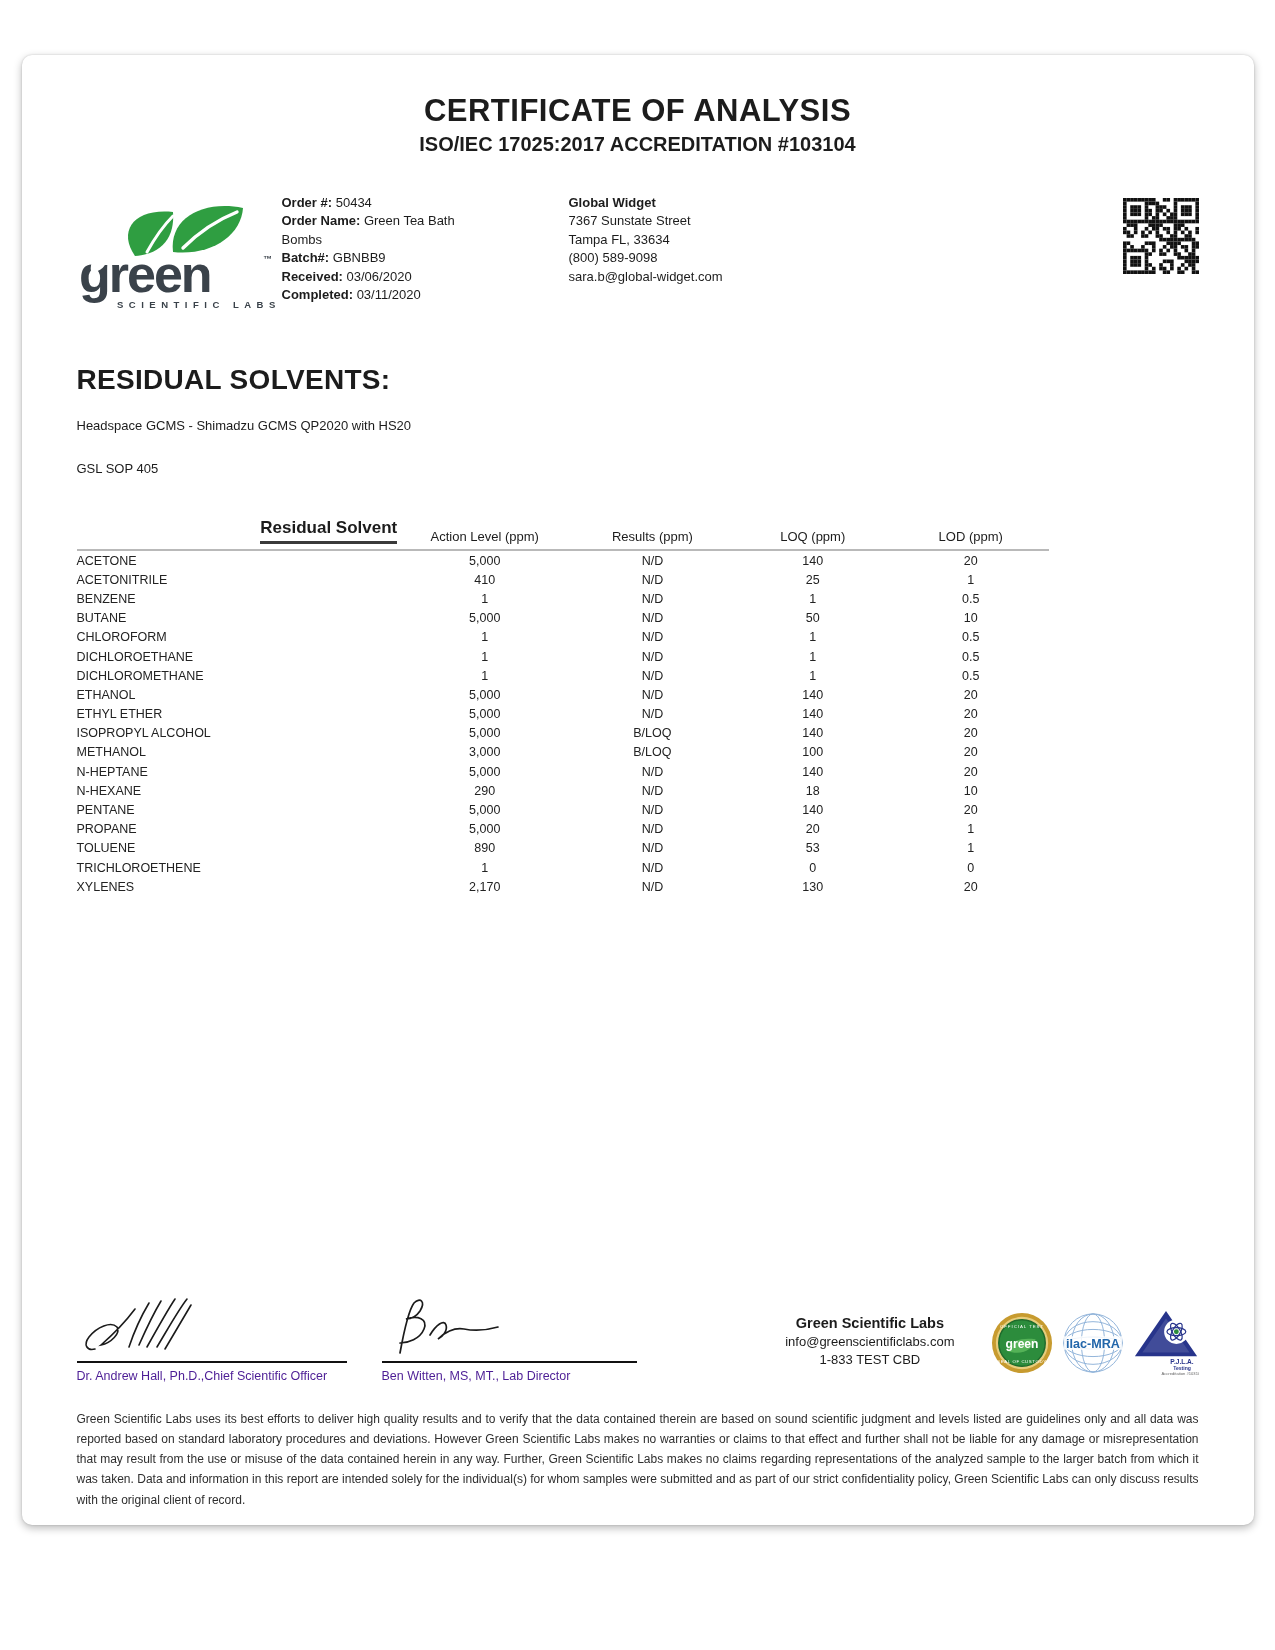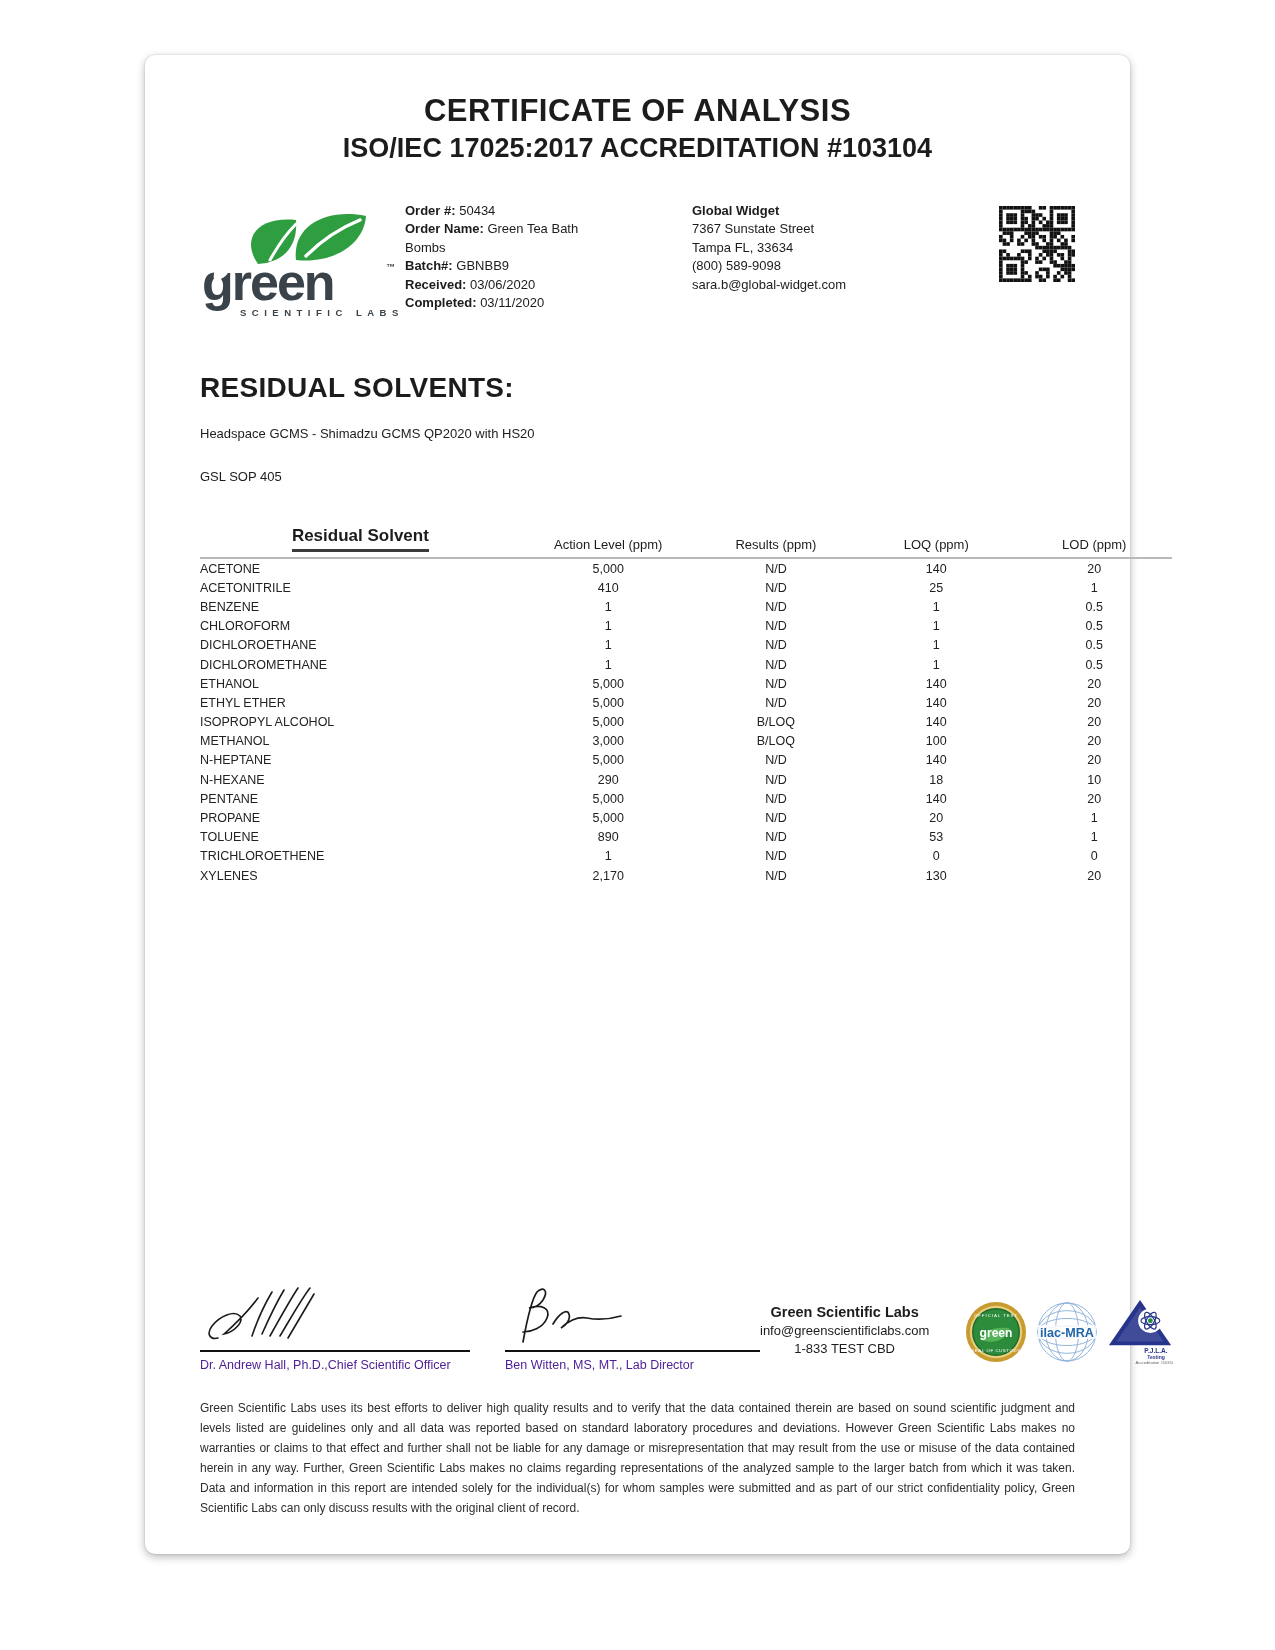--- a/index.html
+++ b/index.html
@@ -3,52 +3,52 @@
 <meta charset="utf-8">
 <style>
   * { margin:0; padding:0; box-sizing:border-box; }
   body {
     background:#ffffff;
     font-family:"Liberation Sans", sans-serif;
     color:#1c1c1c;
     -webkit-font-smoothing:antialiased;
   }
   .page {
-    width:985px;
+    width:1232px;
     min-height:1470px;
     margin:55px auto 60px auto;
     background:#ffffff;
     border-radius:10px;
     box-shadow:0 3px 8px rgba(0,0,0,.28), 0 0 2px rgba(0,0,0,.18);
-    padding:38px 55px 36px 55px;
+    padding:38px 55px 14px 55px;
     position:relative;
   }
   
   .doc-title { text-align:center; font-size:31px; font-weight:bold; letter-spacing:.5px; }
-  .doc-subtitle { text-align:center; font-size:27px; font-weight:bold; margin-top:4px; }
+  .doc-subtitle { text-align:center; font-size:20px; font-weight:bold; margin-top:4px; }
 
   
   .info-row { display:flex; margin-top:38px; align-items:flex-start; }
   .brand-logo { width:200px; flex:0 0 200px; margin-top:6px; }
   .order-block { width:200px; flex:0 0 200px; margin-left:5px; font-size:13px; line-height:1.42; }
   .order-block b { font-weight:bold; }
   .client-block { width:260px; flex:0 0 260px; margin-left:87px; font-size:13px; line-height:1.42; }
   .client-block .client-name { font-weight:bold; }
   .qr-wrap { margin-left:auto; width:76px; height:76px; margin-top:4px; }
   .qr-wrap svg { width:76px; height:76px; display:block; }
 
   
   .section-title { font-size:28px; font-weight:bold; margin-top:48px; letter-spacing:.3px; }
   .method-line { font-size:13px; margin-top:22px; }
   .sop-line { font-size:13px; margin-top:28px; }
 
   
   table.solvents { width:972px; border-collapse:collapse; margin-top:42px; }
   table.solvents thead th { padding-bottom:5px; border-bottom:2px solid #b9b9b9; }
-  th.col-name { text-align:center; font-size:17px; font-weight:bold;text-decoration:underline; }
+  th.col-name { text-align:right; font-size:17px; font-weight:bold;text-decoration:underline; }
   th.col-name span { display:inline-block; border-bottom:3px solid #3a3a3a; padding-bottom:3px; }
   th.col-num { text-align:center; font-size:13px; font-weight:normal; vertical-align:bottom; padding-bottom:8px; }
   table.solvents td { font-size:12.5px; padding:2.6px 0; color:#222; }
   table.solvents td.num { text-align:center; }
 
   
   .footer-row { display:flex; margin-top:395px; align-items:flex-end; }
   .sig-block { width:270px; flex:0 0 270px; }
   .sig-block.second { width:255px; flex:0 0 255px; margin-left:35px; }
   .sig-line { border-bottom:2px solid #111; padding-bottom:0; }
@@ -402,20 +402,27 @@
           <td class="num">1</td>
         </tr>
         <tr>
           <td>BENZENE</td>
           <td class="num">1</td>
           <td class="num">N/D</td>
           <td class="num">1</td>
           <td class="num">0.5</td>
         </tr>
         <tr>
+          <td>BUTANE</td>
+          <td class="num">5,000</td>
+          <td class="num">N/D</td>
+          <td class="num">50</td>
+          <td class="num">10</td>
+        </tr>
+        <tr>
           <td>CHLOROFORM</td>
           <td class="num">1</td>
           <td class="num">N/D</td>
           <td class="num">1</td>
           <td class="num">0.5</td>
         </tr>
         <tr>
           <td>DICHLOROETHANE</td>
           <td class="num">1</td>
           <td class="num">N/D</td>

